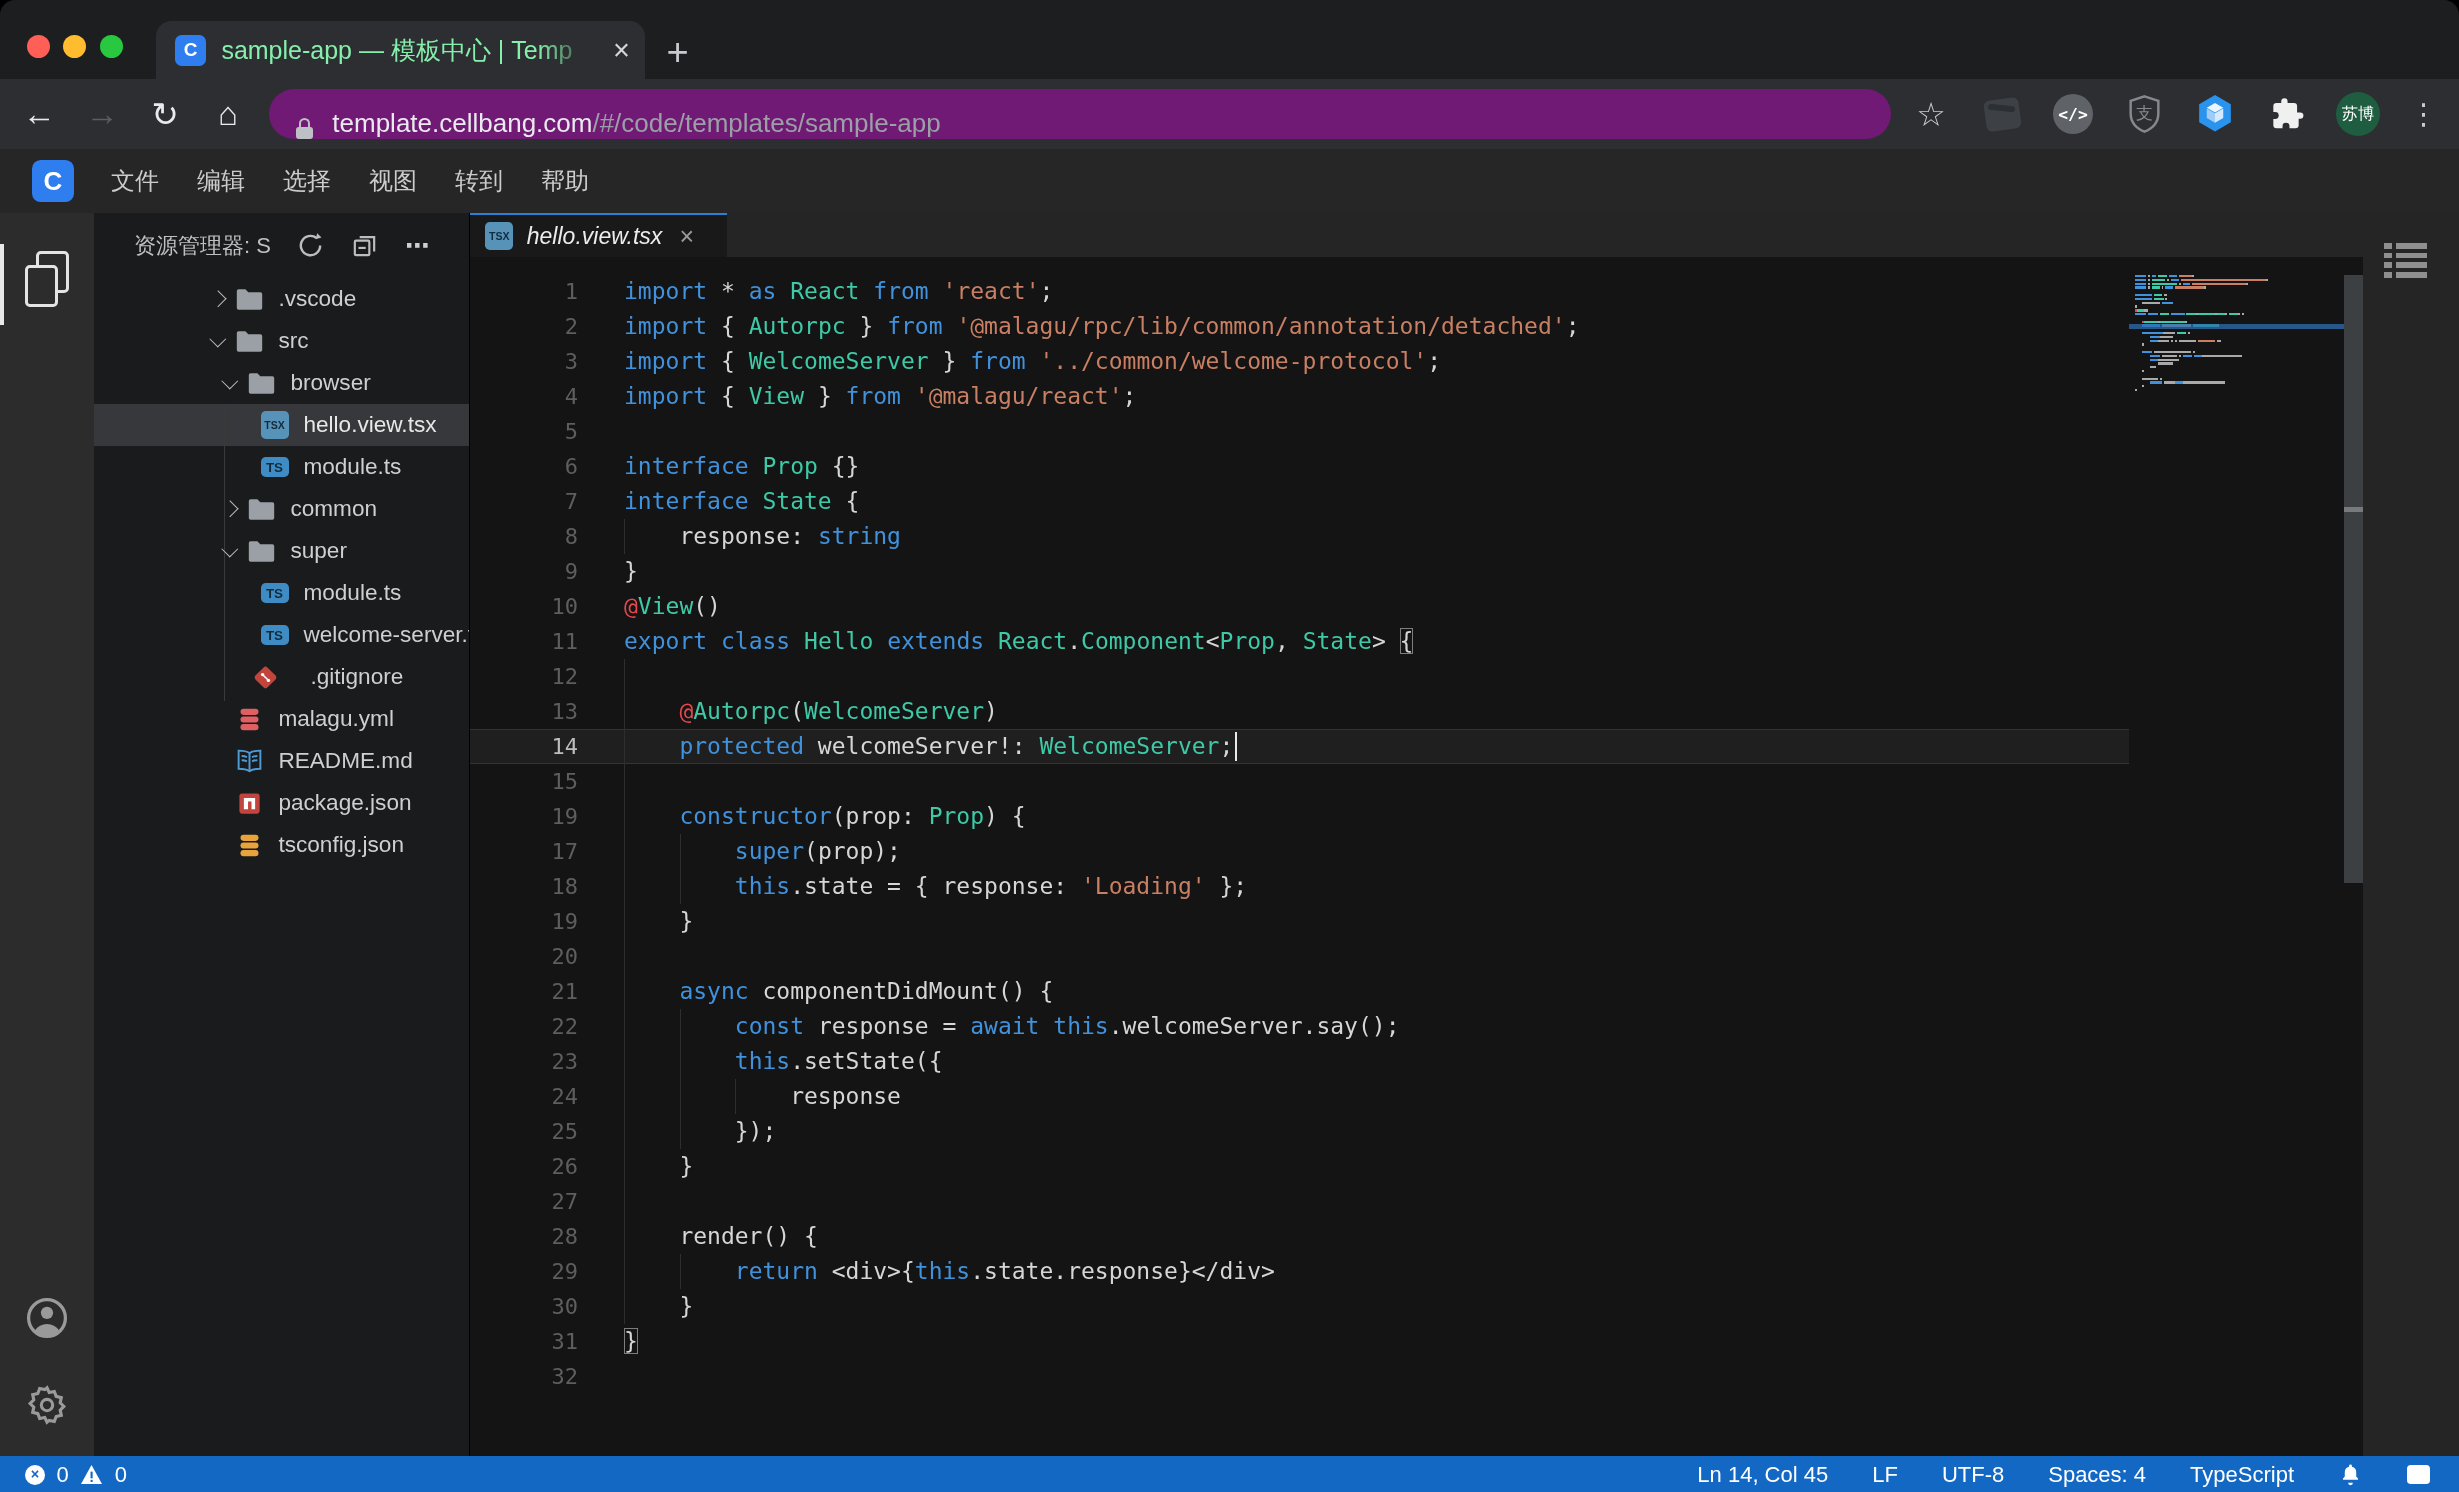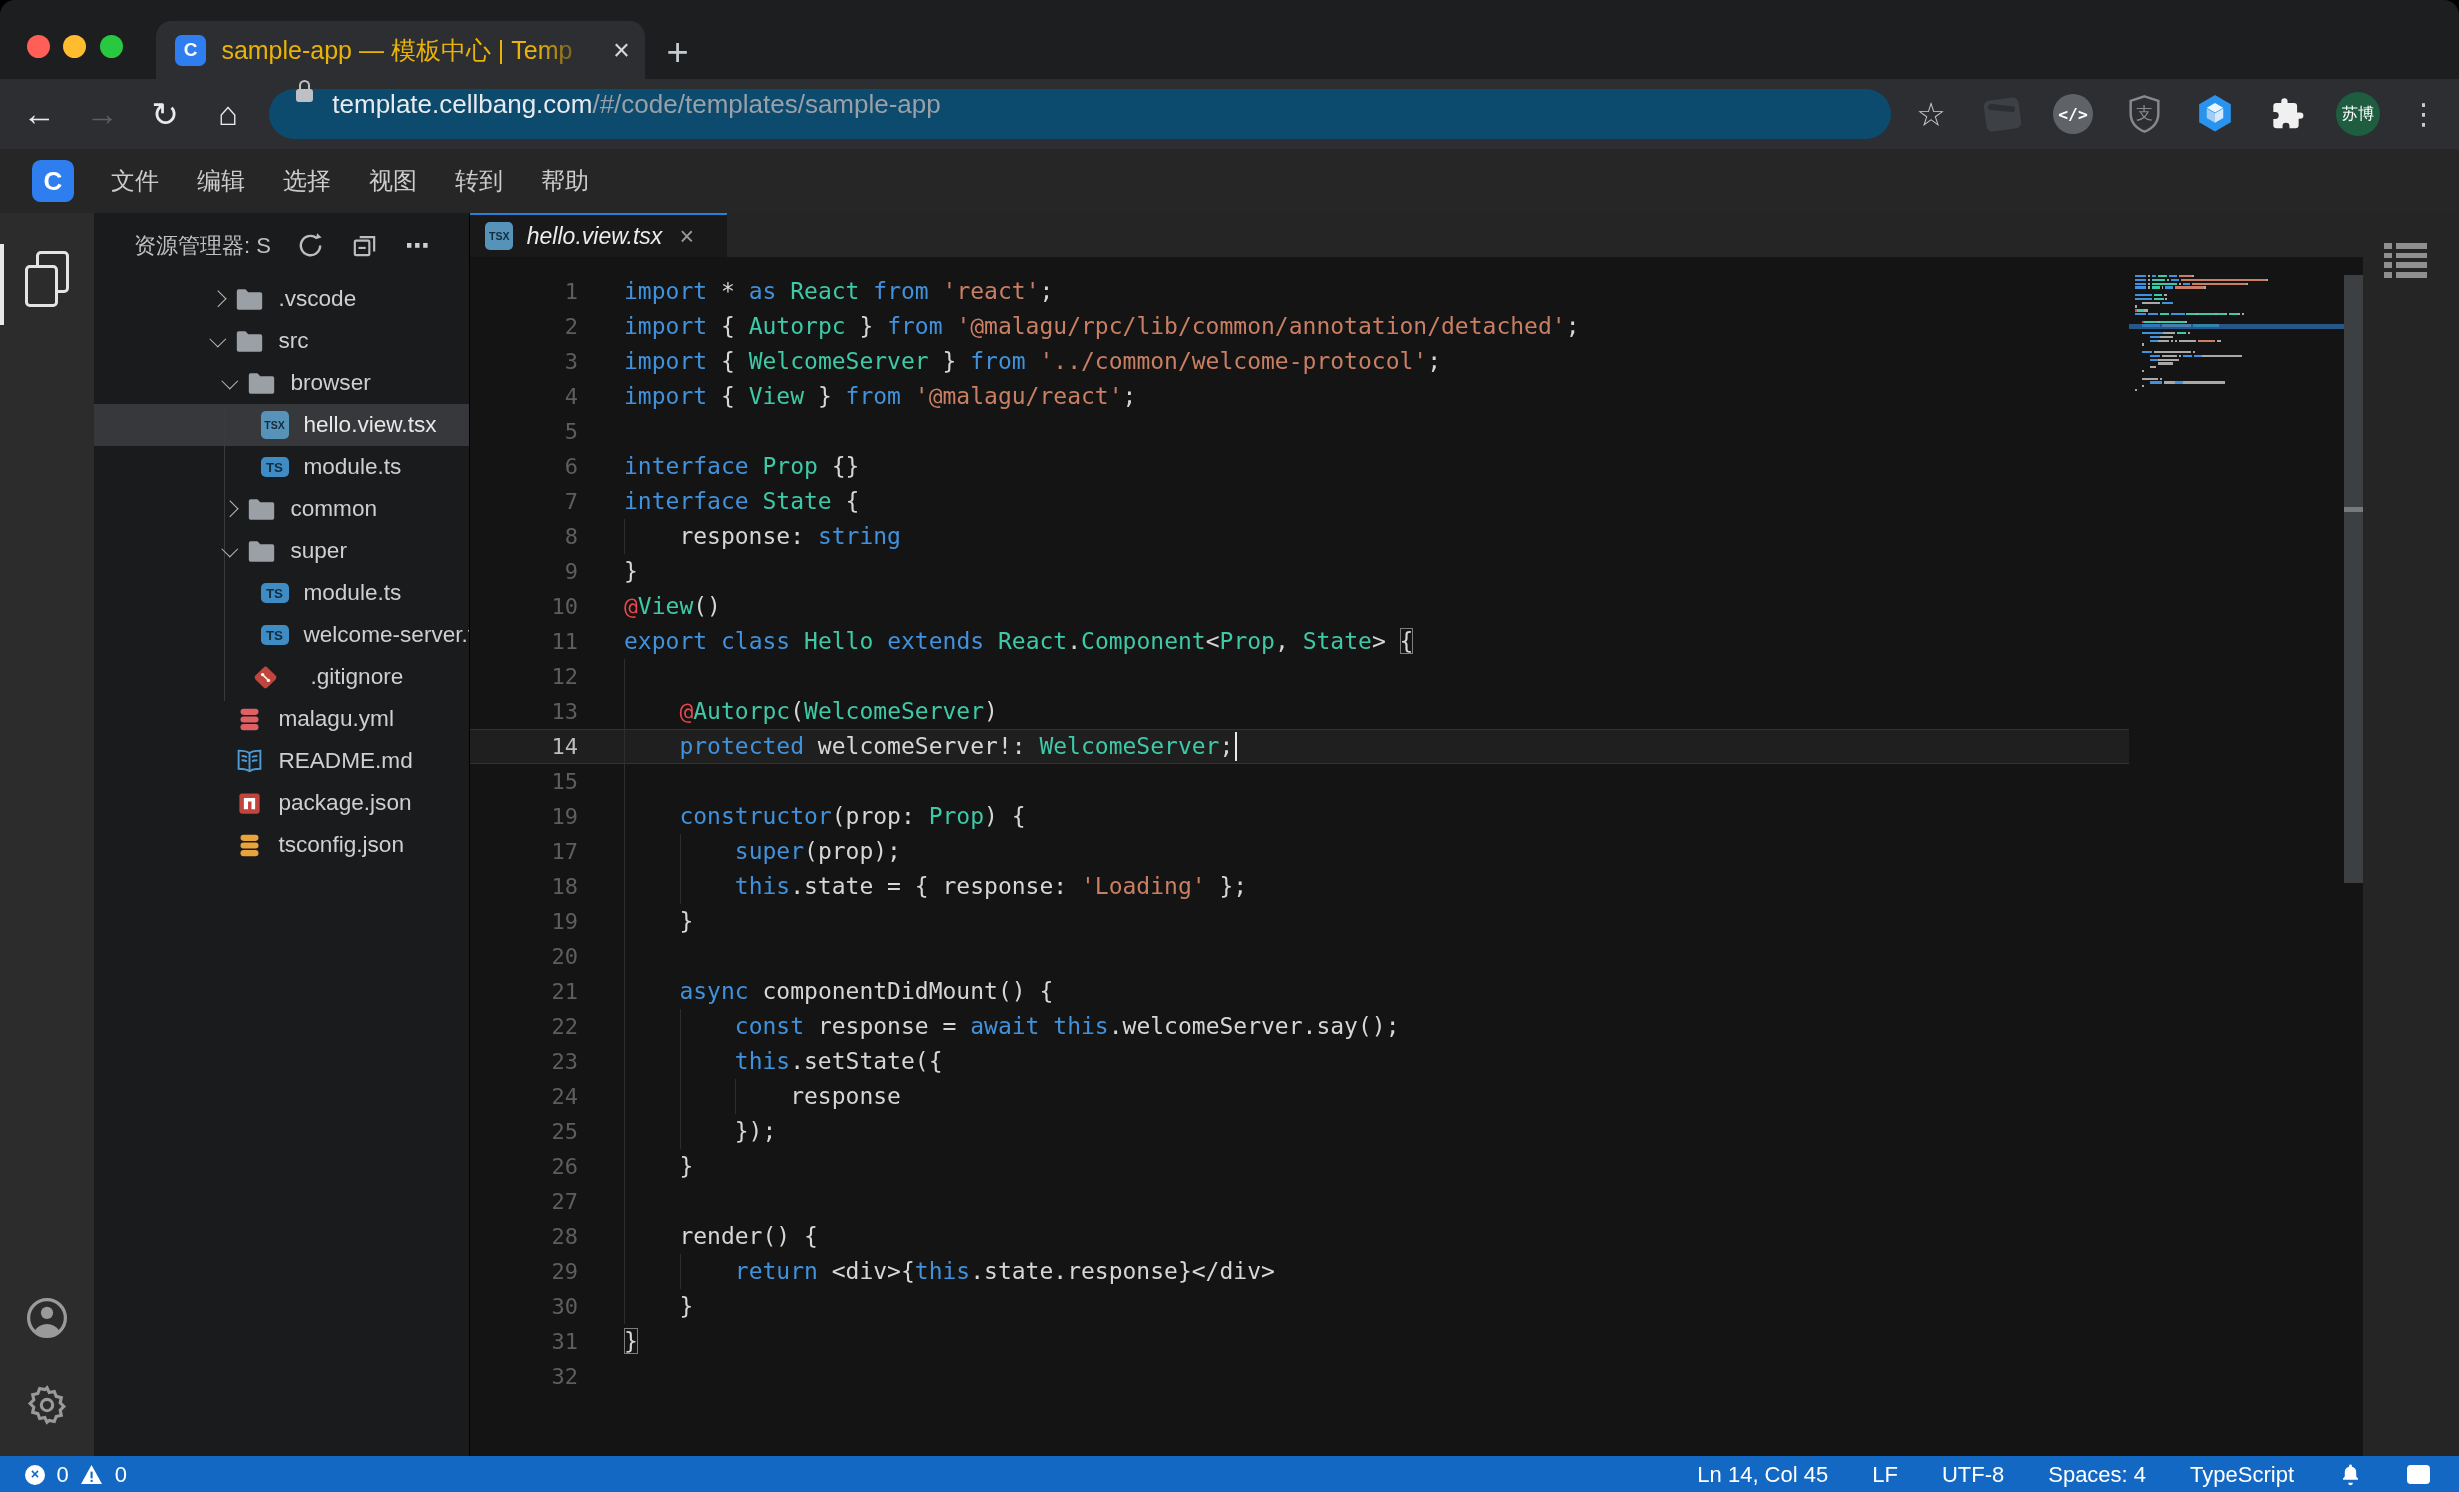--- a/index.html
+++ b/index.html
@@ -5,31 +5,31 @@
   html,body{margin:0;padding:0;background:#000;width:2459px;height:1493px;overflow:hidden;
     font-family:"Liberation Sans","DejaVu Sans",sans-serif;-webkit-font-smoothing:antialiased;}
   .window{width:2459px;height:1493px;border-radius:15.4px 15.4px 0 0;overflow:hidden;display:flex;flex-direction:column;background:#141414;}
 
   
   .tabstrip{height:79px;background:#1d1e20;display:flex;align-items:flex-end;flex:none;position:relative;}
   .traffic{position:absolute;left:27px;top:35px;display:flex;gap:13.4px;}
   .traffic i{width:23px;height:23px;border-radius:50%;display:block;}
   .btab{margin-left:156px;width:455px;height:58px;background:#2d2e31;border-radius:15.4px 15.4px 0 0;display:flex;align-items:center;padding:0 15.4px 0 19px;position:relative;overflow:hidden;}
   .fav{width:31px;height:31px;border-radius:6.7px;background:#2e7ef0;color:#fff;font-weight:bold;font-size:19px;display:flex;align-items:center;justify-content:center;flex:none;}
-  .btab-title{color:#eab308;font-size:25px;margin-left:15.4px;white-space:nowrap;overflow:hidden;flex:1;
+  .btab-title{color:#86efac;font-size:25px;margin-left:15.4px;white-space:nowrap;overflow:hidden;flex:1;
     -webkit-mask-image:linear-gradient(90deg,#000 82%,transparent 97%);mask-image:linear-gradient(90deg,#000 82%,transparent 97%);}
   .btab-close{color:#d4d6d9;font-size:29px;line-height:1;margin-left:5.8px;flex:none;}
   .newtab{color:#c7cbd0;font-size:38px;font-weight:300;margin:0 0 7.7px 21px;line-height:1;}
 
   
   .toolbar{height:70px;background:#2d2e31;display:flex;align-items:center;flex:none;padding:0 21px 0 19px;}
   .nav{display:flex;align-items:center;gap:23px;margin-right:21px;}
   .nav span{font-size:33px;color:#e8eaed;width:40px;text-align:center;}
   .nav .disabled{color:#5b5e62;}
-  .omnibox{flex:1;height:50px;background:#0c4a6e;border-radius:25px;display:flex;align-items:flex-start;padding:0 27px;margin-right:19px;min-width:0;}
+  .omnibox{flex:1;height:50px;background:#701a75;border-radius:25px;display:flex;align-items:flex-end;padding:0 27px;margin-right:19px;min-width:0;}
   .lock{width:17.3px;height:12.5px;background:#bdc1c6;border-radius:2.9px;position:relative;margin-right:19px;flex:none;}
   .lock:before{content:"";position:absolute;left:2.9px;top:-8.6px;width:11.5px;height:9.6px;border:2.9px solid #bdc1c6;border-bottom:none;border-radius:6.7px 6.7px 0 0;box-sizing:border-box;}
   .url{font-size:26px;color:#e8eaed;white-space:nowrap;overflow:hidden;}
   .url .path{color:#9aa0a6;}
   .tb-actions{display:flex;align-items:center;gap:29px;flex:none;}
   .ticon{width:42px;height:42px;display:flex;align-items:center;justify-content:center;}
   .star{font-size:33px;color:#c7cbd0;}
   .ext-dark{width:35px;height:31px;background:#3d4044;border-radius:5.8px;position:relative;transform:rotate(-8deg);}
   .ext-dark:after{content:"";position:absolute;left:3.8px;top:5.8px;right:3.8px;height:5.8px;background:#2c2f33;border-radius:2.9px;transform:rotate(14deg);}
   .code-circle{width:40px;height:40px;border-radius:50%;background:#5f6368;color:#fff;font-size:16.3px;font-weight:bold;display:flex;align-items:center;justify-content:center;font-family:"DejaVu Sans Mono",monospace;}

